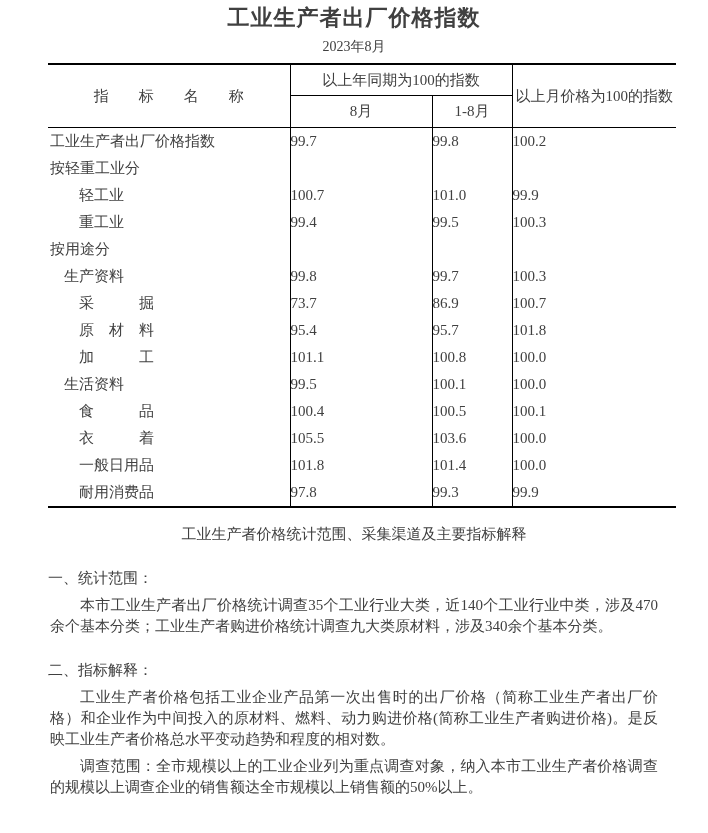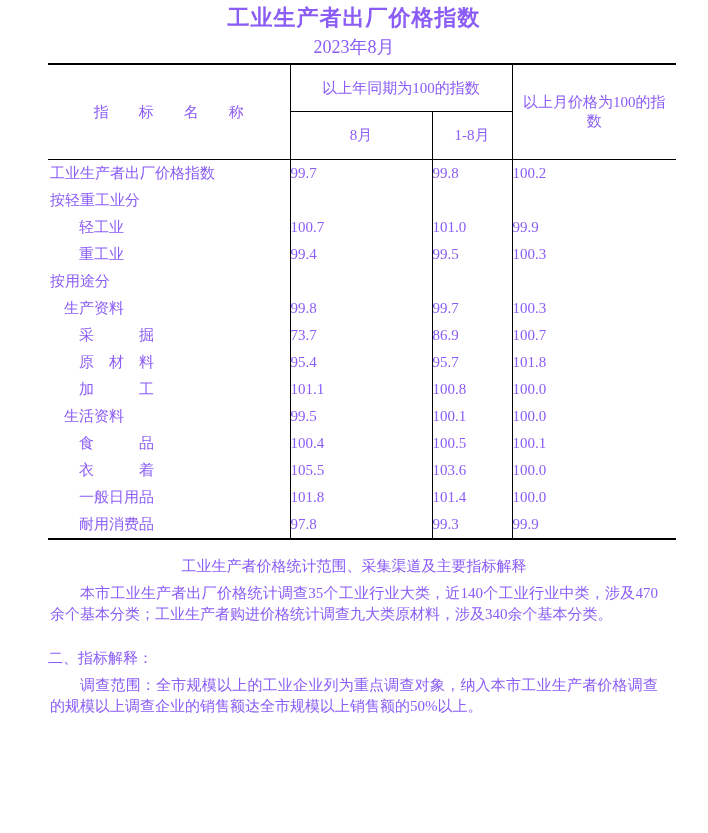--- a/index.html
+++ b/index.html
@@ -1,51 +1,51 @@
 <!DOCTYPE html>
 <html><head>
 <meta charset="utf-8">
 <style>
   html,body{margin:0;padding:0;background:#ffffff;}
   .page{
     position:relative;
     width:708px;height:833px;
-    background:#ffffff;color:#8b5cf6;
+    background:#ffffff;color:#404040;
     font-family:"Liberation Serif","DejaVu Serif",serif;
     overflow:hidden;
   }
   .title{
     margin:4px 0 0 0;
     text-align:center;
     font-family:"Liberation Sans","DejaVu Sans",sans-serif;
     font-weight:bold;
     font-size:22px;line-height:28px;
     letter-spacing:1px;
   }
   .date{
     text-align:center;
-    font-size:18px;line-height:18px;
+    font-size:14px;line-height:18px;
     margin-top:6px;
   }
   table.stats{
     margin:7px 0 0 48px;
     border-collapse:collapse;
     table-layout:fixed;
     width:628px;
     border-top:2px solid #000;
     border-bottom:2px solid #000;
     font-size:15px;
   }
   table.stats th{font-weight:normal;font-size:15px;}
   .col-c1{width:242px;}
   .col-c2{width:142px;}
   .col-c3{width:80px;}
   .col-c4{width:164px;}
   .bL{border-left:1px solid #000;}
-  thead th{height:30px;vertical-align:middle;text-align:center;padding:8px;}
+  thead th{height:30px;vertical-align:middle;text-align:center;padding:0;}
   th.yoy-span{border-bottom:1px solid #000;}
   thead tr.sub th{height:31px;margin-top:31px;}
   thead th{border-bottom-color:#000;}
   thead tr.sub th, thead th[rowspan]{border-bottom:1px solid #000;}
   th.yoy-span{border-bottom:1px solid #000 !important;}
   tbody td{
     height:27px;padding:0;
     vertical-align:middle;
     font-size:15px;
   }
@@ -183,25 +183,27 @@
         <td class="val bL">99.3</td>
         <td class="val bL">99.9</td>
       </tr>
     </tbody>
   </table>
 
   <div class="notes">
     <div class="notes-heading">工业生产者价格统计范围、采集渠道及主要指标解释</div>
 
     <div class="section">
+      <div class="sec-title">一、统计范围：</div>
       <p>本市工业生产者出厂价格统计调查35个工业行业大类，近140个工业行业中类，涉及470余个基本分类；工业生产者购进价格统计调查九大类原材料，涉及340余个基本分类。</p>
     </div>
 
     <div class="section">
       <div class="sec-title">二、指标解释：</div>
+      <p>工业生产者价格包括工业企业产品第一次出售时的出厂价格（简称工业生产者出厂价格）和企业作为中间投入的原材料、燃料、动力购进价格(简称工业生产者购进价格)。是反映工业生产者价格总水平变动趋势和程度的相对数。</p>
     </div>
 
     <div class="section">
       <p>调查范围：全市规模以上的工业企业列为重点调查对象，纳入本市工业生产者价格调查的规模以上调查企业的销售额达全市规模以上销售额的50%以上。</p>
     </div>
   </div>
 
 </div>
 
 </body></html>

